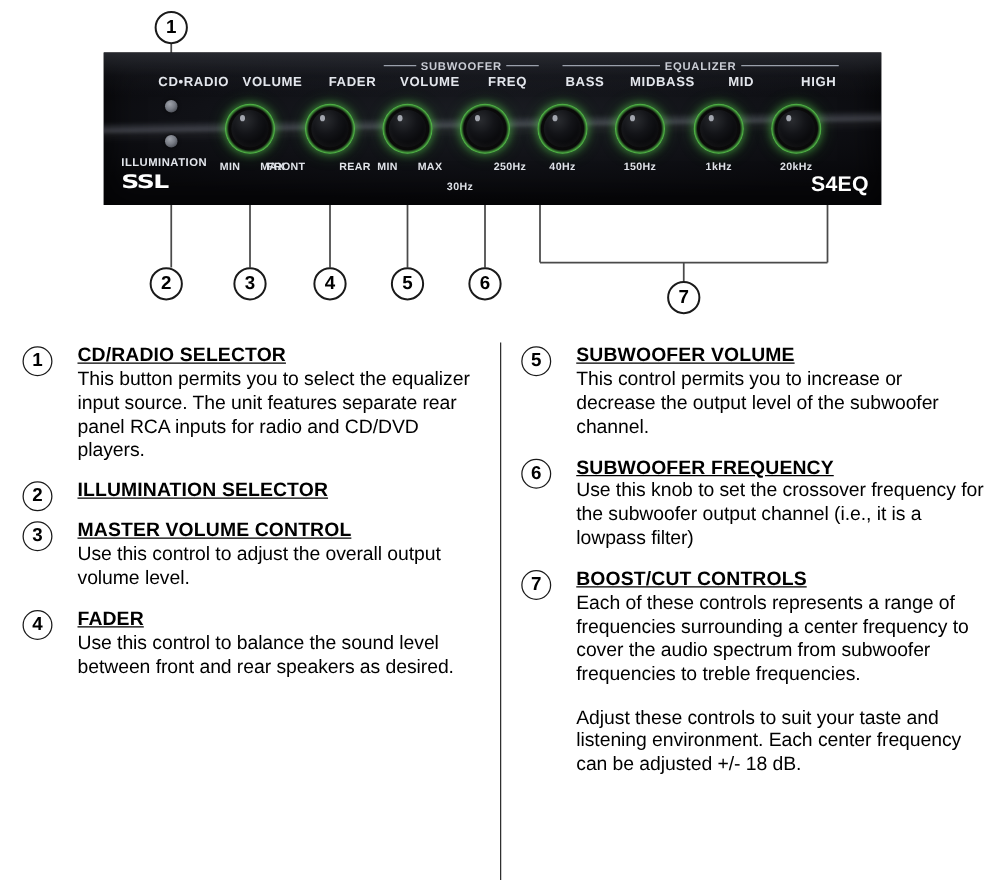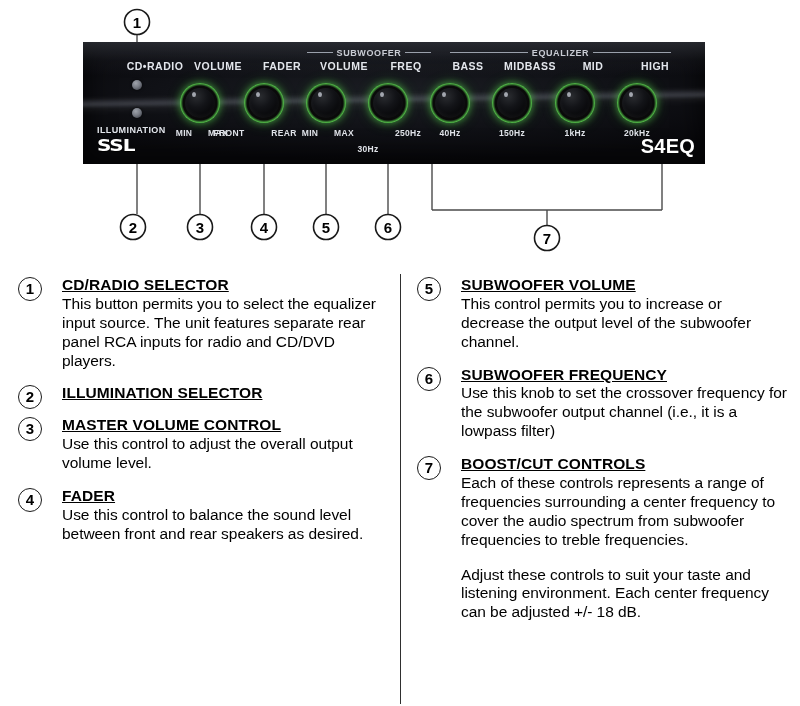--- a/index.html
+++ b/index.html
@@ -162,21 +162,21 @@
     letter-spacing: -1px;
     font-family: "DejaVu Sans", sans-serif;
     transform: scaleX(1.18) scaleY(0.88);
     transform-origin: left center;
     text-shadow: 0 1px 0 rgba(0,0,0,0.9);
   }
   #model-badge {
     position: absolute;
     right: 10px; bottom: 6px;
     color: #ffffff;
-    font-size: 20px;
+    font-size: 17px;
     font-weight: bold;
     letter-spacing: 0.2px;
   }
 
   
   #legend {
     position: absolute;
     left: 0; top: 258px;
     width: 800px; height: 448px;
   }

